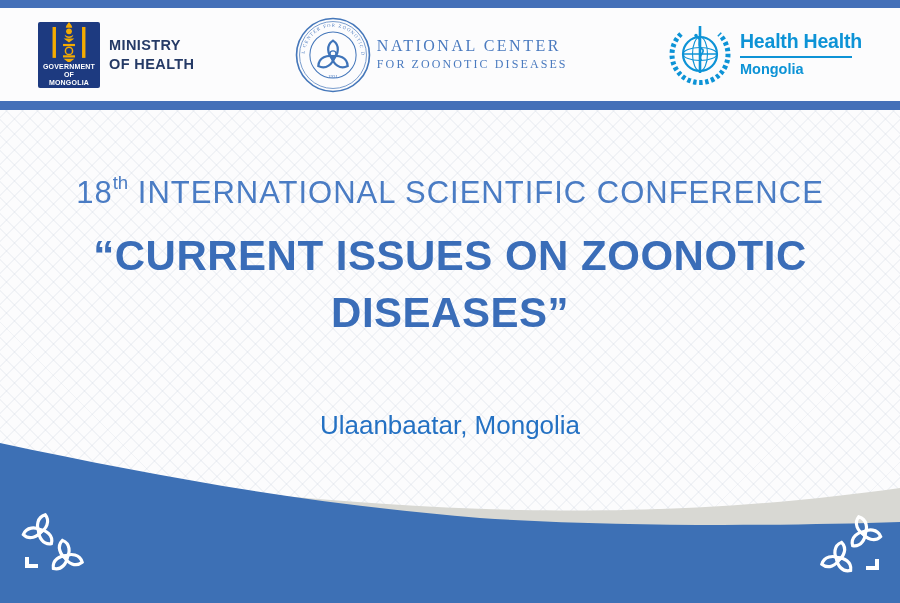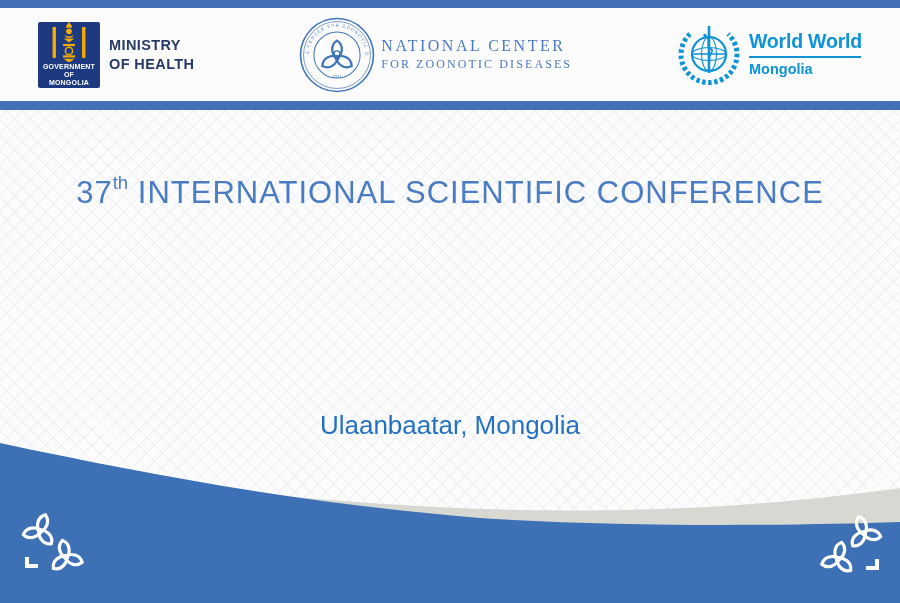--- a/index.html
+++ b/index.html
@@ -121,21 +121,21 @@
         <circle cx="32" cy="31" r="17" fill="#fcfcfd" stroke="#0d93d6" stroke-width="2.2"></circle>
         <line x1="15" y1="31" x2="49" y2="31" stroke="#0d93d6" stroke-width="1.3"></line>
         <line x1="32" y1="14" x2="32" y2="48" stroke="#0d93d6" stroke-width="1.1"></line>
         <ellipse cx="32" cy="31" rx="7.5" ry="17" fill="none" stroke="#0d93d6" stroke-width="1.1"></ellipse>
         <ellipse cx="32" cy="31" rx="17" ry="6.5" fill="none" stroke="#0d93d6" stroke-width="1.1"></ellipse>
         <line x1="32" y1="3" x2="32" y2="50" stroke="#0d93d6" stroke-width="2.6"></line>
         <path d="M27.5,13 C36,17 27,22 34,26 C38.5,28.8 28.5,33 33.5,37.5" fill="none" stroke="#0d93d6" stroke-width="1.7"></path>
         <circle cx="28" cy="12.4" r="1.7" fill="#0d93d6"></circle>
       </svg>
       <div class="who-text">
-        <div class="who-name">World World</div>
+        <div class="who-name">Health Health</div>
         <div class="who-rule"></div>
         <div class="who-region">Mongolia</div>
       </div>
     </div>
   </div>
 
   <div class="stripe-bar"></div>
 
   <div class="main-bg"></div>
 
@@ -171,20 +171,24 @@
         <path d="M0,2 C5.5,-3.5 7,-12.5 0,-17 C-7,-12.5 -5.5,-3.5 0,2 Z"></path>
         <path d="M0,2 C5.5,-3.5 7,-12.5 0,-17 C-7,-12.5 -5.5,-3.5 0,2 Z" transform="rotate(120)"></path>
         <path d="M0,2 C5.5,-3.5 7,-12.5 0,-17 C-7,-12.5 -5.5,-3.5 0,2 Z" transform="rotate(240)"></path>
       </g>
       <path d="M17,48 L17,57 L28,57" stroke-width="4"></path>
     </g>
   </svg>
 
   <div class="content">
     <div class="conference-line">
-      <span>37</span><sup>th</sup><span> INTERNATIONAL SCIENTIFIC CONFERENCE</span>
+      <span>18</span><sup>th</sup><span> INTERNATIONAL SCIENTIFIC CONFERENCE</span>
+    </div>
+    <div class="theme-title">
+      <div>“CURRENT ISSUES ON ZOONOTIC</div>
+      <div>DISEASES”</div>
     </div>
     <div class="event-when">
       <div>Ulaanbaatar, Mongolia</div>
     </div>
   </div>
 
 </div>
 
 </body></html>

